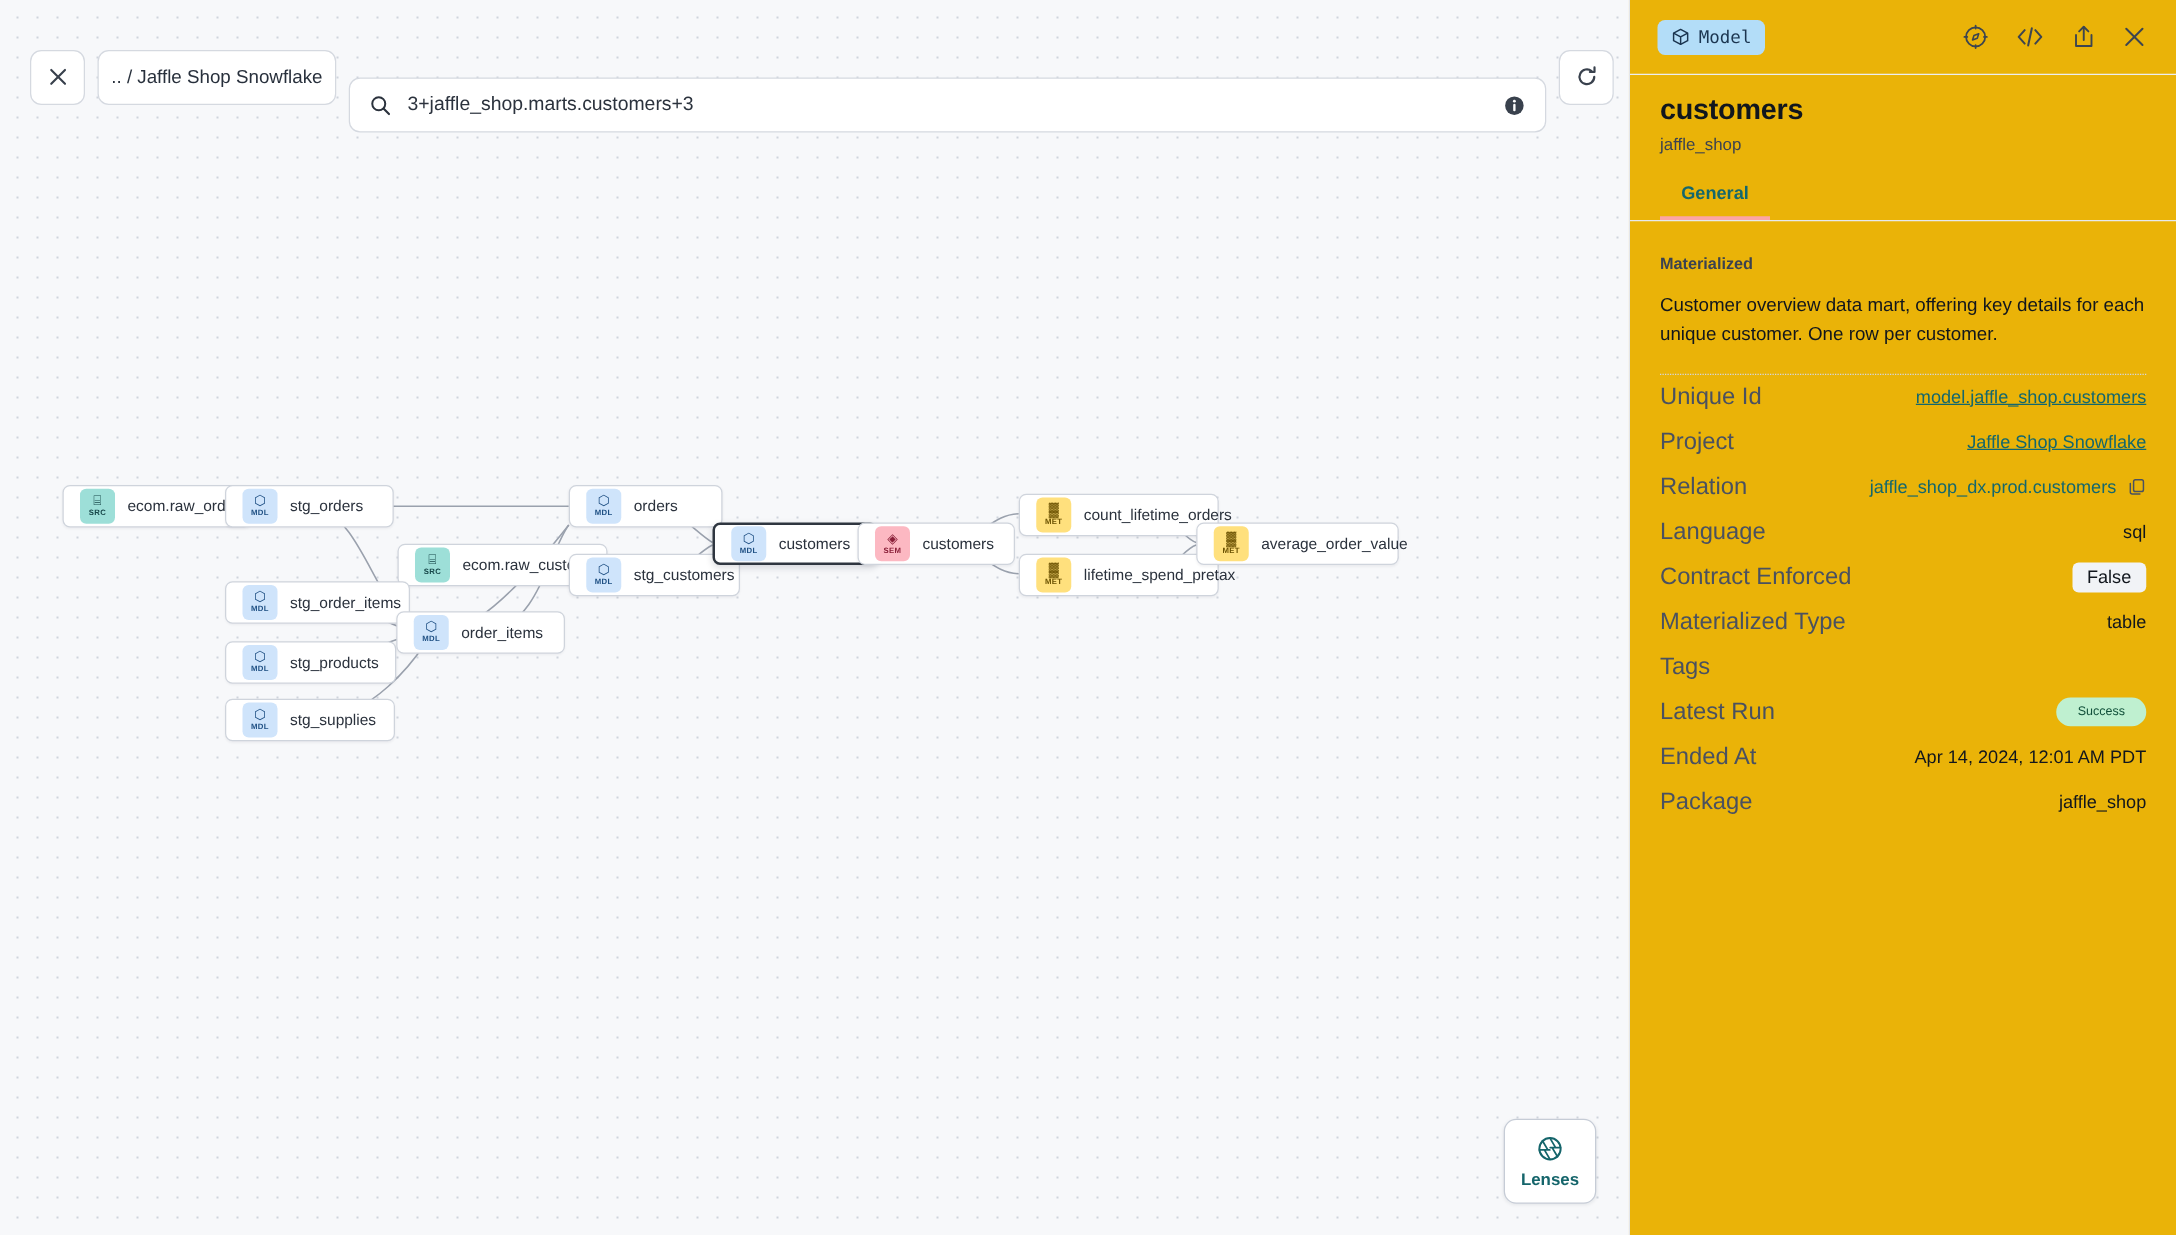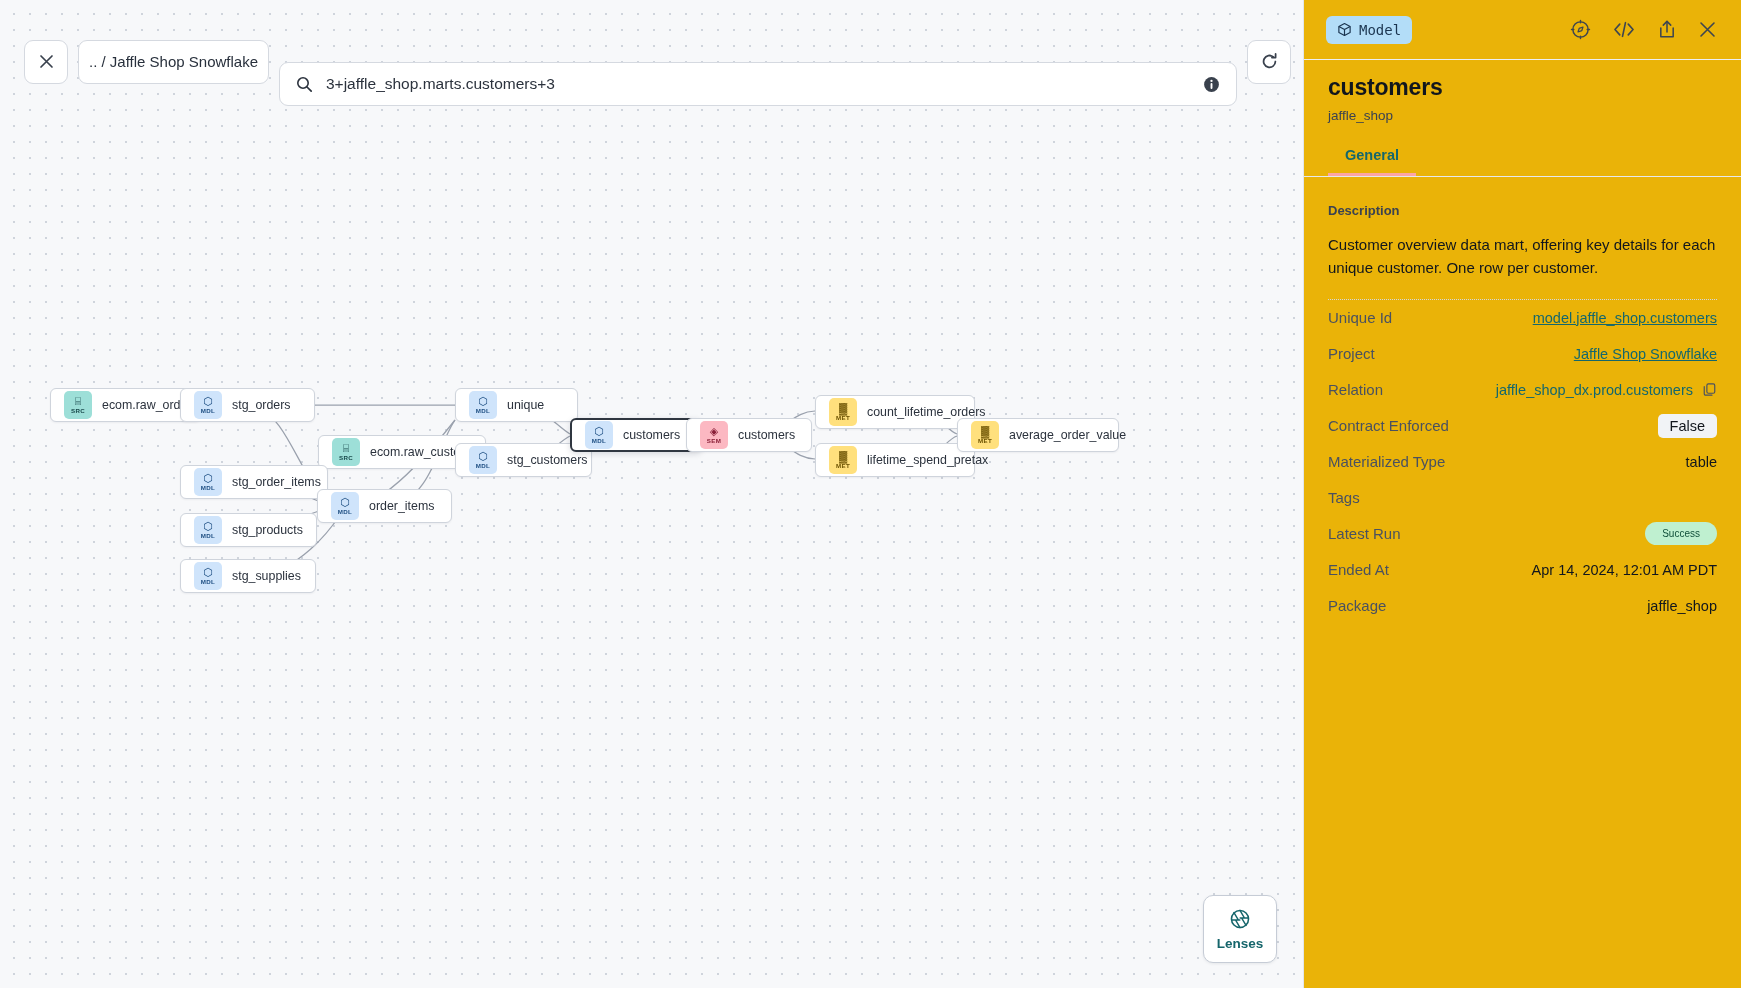--- a/index.html
+++ b/index.html
@@ -85,21 +85,21 @@
   .panel-icons span { display: flex; cursor: pointer; }
   .panel-head { padding: 14px 24px 0 24px; border-top: 1px solid #eceef2; }
   .p-title { font-size: 23px; font-weight: 700; color: #11161d; letter-spacing: -.2px; }
   .p-sub { font-size: 13.5px; color: #3b4250; margin-top: 7px; }
   .tabs { display: flex; padding: 0 24px; margin-top: 24px; border-bottom: 1px solid #e6e9ee; }
   .tab { font-size: 14.5px; color: #14676d; font-weight: 600; padding: 0 17px 10px 17px; border-bottom: 3px solid #fca5a5; cursor: pointer; }
   .body { padding: 26px 24px 0 24px; overflow-y: auto; }
   .sec-label { font-size: 13px; font-weight: 700; color: #3b4250; }
   .desc { font-size: 15px; line-height: 1.52; color: #11161d; margin-top: 16px; padding-bottom: 19px; border-bottom: 1px dotted #d3d8e0; }
   .row { display: flex; align-items: center; justify-content: space-between; min-height: 36px; padding: 6px 0; gap: 16px; }
-  .row .k { font-size: 15px; color: #4a5160; white-space: nowrap; }
+  .row .k { font-size: 19px; color: #4a5160; white-space: nowrap; }
   .row .v { font-size: 14.5px; color: #11161d; text-align: right; }
   .v.link { color: #14676d; text-decoration: underline; cursor: pointer; }
   .v.teal { color: #14676d; }
   .v.pill { background: #f1f3f6; border-radius: 5px; padding: 4px 12px; }
   .v.ok { background: #bff0d0; color: #11503a; border-radius: 14px; padding: 6px 17px; font-size: 10px; }
   .v.with-copy { display: flex; align-items: center; gap: 9px; justify-content: flex-end; }
   .copy-ic { cursor: pointer; color: #4a5160; display: flex; }
 </style>
 </head>
 <body>
@@ -173,21 +173,21 @@
             <span class="gl">⬡</span>
             <span class="tg">MDL</span>
           </div>
           <span class="lbl">order_items</span>
         </div>
         <div class="node" style="left: 455px; top: 388px; width: 123px; height: 34px;">
           <div class="badge b-mdl">
             <span class="gl">⬡</span>
             <span class="tg">MDL</span>
           </div>
-          <span class="lbl">unique</span>
+          <span class="lbl">orders</span>
         </div>
         <div class="node" style="left: 455px; top: 443px; width: 137px; height: 34px;">
           <div class="badge b-mdl">
             <span class="gl">⬡</span>
             <span class="tg">MDL</span>
           </div>
           <span class="lbl">stg_customers</span>
         </div>
         <div class="node sel" style="left: 570px; top: 418px; width: 132px; height: 34px;">
           <div class="badge b-mdl">
@@ -307,21 +307,21 @@
     <div class="panel-head">
       <div class="p-title">customers</div>
       <div class="p-sub">jaffle_shop</div>
     </div>
 
     <div class="tabs">
       <div class="tab">General</div>
     </div>
 
     <div class="body">
-      <div class="sec-label">Description</div>
+      <div class="sec-label">Materialized</div>
       <div class="desc">Customer overview data mart, offering key details for each unique customer. One row per customer.</div>
       <div id="rows">
           <div class="row">
             <div class="k">Unique Id</div>
             <div class="v link">model.jaffle_shop.customers</div>
           </div>
           <div class="row">
             <div class="k">Project</div>
             <div class="v link">Jaffle Shop Snowflake</div>
           </div>
@@ -331,20 +331,24 @@
               <span class="v teal">jaffle_shop_dx.prod.customers</span>
               <span class="copy-ic">
                 <svg width="15" height="15" viewBox="0 0 16 16">
                   <rect x="5.2" y="2" width="8.4" height="10" rx="1.6" stroke="#4a5160" stroke-width="1.25" fill="none"></rect>
                   <path d="M10.6 14 L3.9 14 A1.5 1.5 0 0 1 2.4 12.5 L2.4 5" stroke="#4a5160" stroke-width="1.25" fill="none" stroke-linecap="round"></path>
                 </svg>
               </span>
             </div>
           </div>
           <div class="row">
+            <div class="k">Language</div>
+            <div class="v">sql</div>
+          </div>
+          <div class="row">
             <div class="k">Contract Enforced</div>
             <div class="v pill">False</div>
           </div>
           <div class="row">
             <div class="k">Materialized Type</div>
             <div class="v">table</div>
           </div>
           <div class="row">
             <div class="k">Tags</div>
             <div class="v" style="visibility: hidden;"></div>

